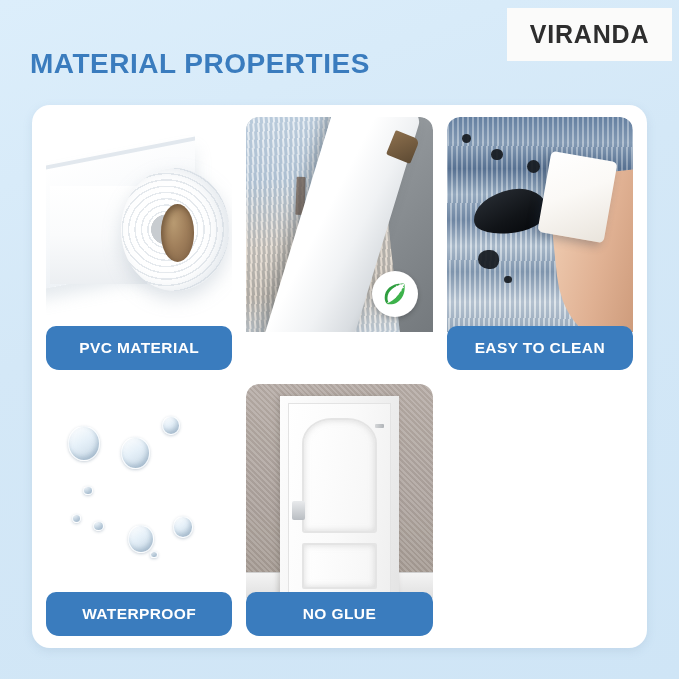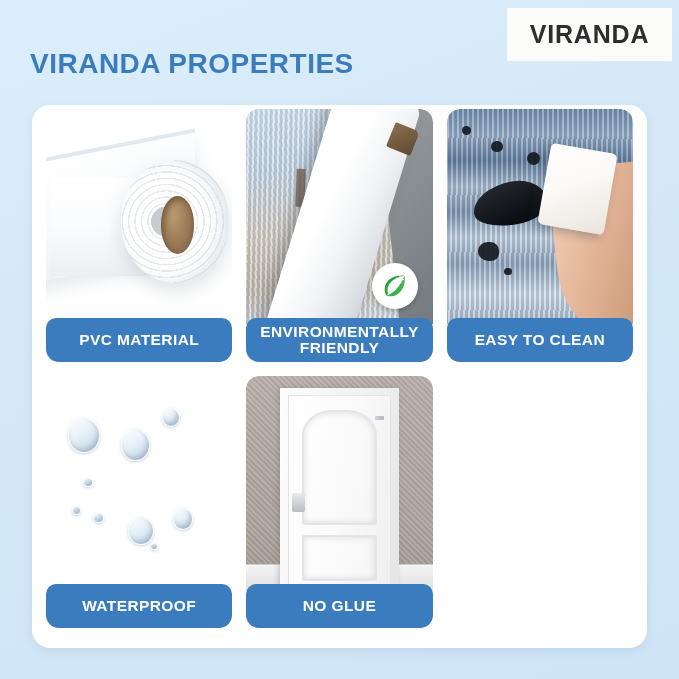--- a/index.html
+++ b/index.html
@@ -62,21 +62,21 @@
     width: 615px;
     height: 543px;
     background: #ffffff;
     border-radius: 18px;
     box-shadow: 0 3px 10px rgba(120,150,180,0.18);
   }
 
   .grid {
     position: absolute;
     left: 14px;
-    top: 4px;
+    top: 12px;
     width: 587px;
     height: 519px;
     display: grid;
     grid-template-columns: repeat(3, 1fr);
     grid-template-rows: repeat(2, 1fr);
     column-gap: 11px;
     row-gap: 11px;
     gap: 14px;
   }
 
@@ -385,21 +385,21 @@
     right: 6%; top: 10%;
     width: 9%; height: 2.5%;
     background: linear-gradient(90deg,#d5d7d9 0%,#b0b4b8 100%);
     border-radius: 1px;
   }
 </style>
 </head>
 <body>
 
 <div class="header">
-  <div class="page-title">VIRANDA PROPERTIES</div>
+  <div class="page-title">MATERIAL PROPERTIES</div>
 
   <div class="brand-logo">
     <span class="brand-logo-text">VIRANDA</span>
   </div>
 </div>
 
 <div class="panel">
   <div class="grid">
 
     <div class="card">
@@ -434,26 +434,20 @@
               <path d="M16 14 L14 10.5"></path>
                 <path d="M13 17 L11 14"></path>
               <path d="M22 9.5 L25.5 9"></path>
                 <path d="M19 12.5 L23 12.5"></path>
               <path d="M16 15.5 L20 16"></path>
                 <path d="M13 18.5 L17 19.5"></path>
             </g>
           </svg>
         </div>
       </div>
-      <div class="card-label two-line">
-        <span>
-          <span>ENVIRONMENTALLY</span><br>
-          <span>FRIENDLY</span>
-        </span>
-      </div>
     </div>
 
 
     <div class="card">
       <div class="card-media m-clean">
         <div class="stain" style="left:8%;top:8%;width:5%;height:4%;"></div>
         <div class="stain" style="left:24%;top:15%;width:6%;height:5%;"></div>
         <div class="stain" style="left:43%;top:20%;width:7%;height:6%;"></div>
         <div class="stain-big"></div>
         <div class="stain" style="left:17%;top:62%;width:11%;height:9%;border-radius:52% 48% 44% 56%;"></div>

